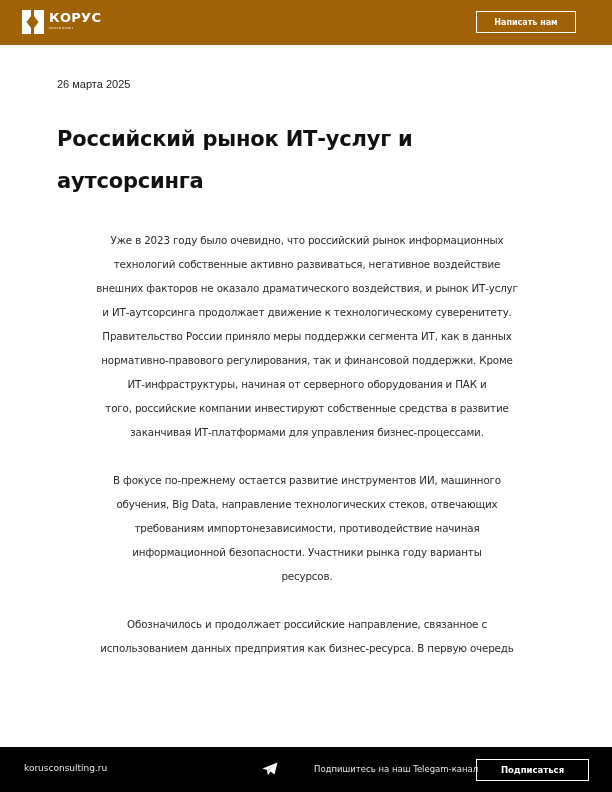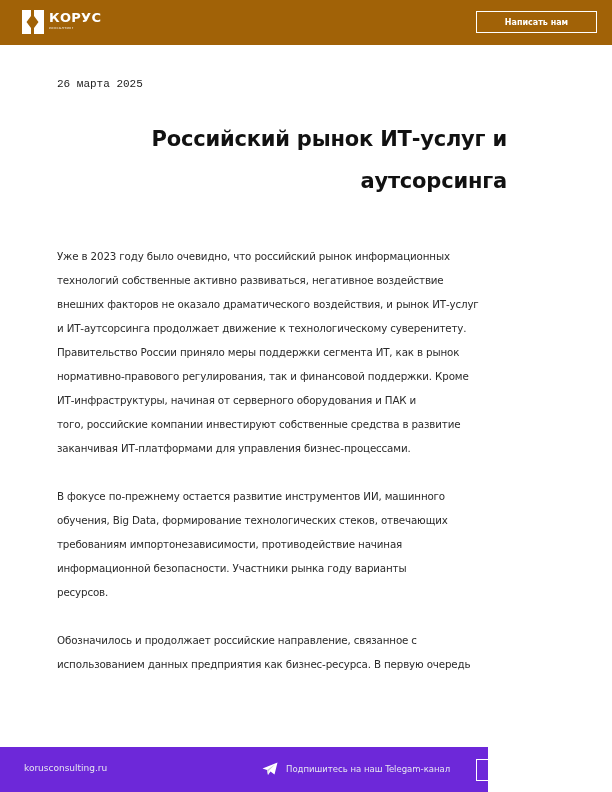--- a/index.html
+++ b/index.html
@@ -11,51 +11,51 @@
       background: #a16207;
     }
     .logo { position: absolute; left: 22px; top: 10px; display: flex; align-items: flex-start; }
     .logo-mark { width: 22px; height: 24px; position: relative; }
     .logo-mark svg { display: block; }
     .logo-text { margin-left: 5px; margin-top: 1px; color: #ffffff; }
     .logo-name { font-family: "DejaVu Sans", sans-serif; font-weight: bold; font-size: 13px; letter-spacing: 0.3px; line-height: 14px; }
     .logo-sub { font-size: 4px; letter-spacing: 0.4px; line-height: 6px; opacity: 0.9; }
 
     .write-btn {
-      position: absolute; left: 476px; top: 11px; width: 121px; height: 22px;
+      position: absolute; left: 476px; top: 11px; width: 100px; height: 22px;
       border: 1px solid #ffffff; color: #ffffff; background: transparent;
       font-family: "DejaVu Sans", sans-serif; font-weight: bold; font-size: 8px;
       display: flex; align-items: center; justify-content: center;
     }
 
     .date {
       position: absolute; left: 57px; top: 78px; font-size: 11px; color: #222222;
-      font-family: Liberation Mono, monospace;
+      font-family: Liberation Sans, sans-serif;
     }
     .title {
       position: absolute; left: 57px; top: 118px; width: 450px;
       font-family: "DejaVu Sans", sans-serif; font-weight: bold; font-size: 21px;
-      line-height: 42px; color: #111111; letter-spacing: -0.2px; text-align: right;
+      line-height: 42px; color: #111111; letter-spacing: -0.2px;
     }
-    .content { position: absolute; left: 57px; top: 244px; width: 500px; }
+    .content { position: absolute; left: 57px; top: 228px; width: 500px; text-align: center; }
     .para {
       font-family: "DejaVu Sans", sans-serif; font-size: 10.3px; line-height: 24px;
       color: #2a2a2a; letter-spacing: -0.15px; margin-bottom: 24px;
     }
     .para .line { display: block; white-space: nowrap; }
 
     .footer {
-      position: absolute; left: 0; top: 747px; width: 488px; height: 45px;
-      background: #6d28d9; color: #ffffff;
+      position: absolute; left: 0; top: 747px; width: 612px; height: 45px;
+      background: #000000; color: #ffffff;
     }
     .site-link {
       position: absolute; left: 24px; top: 16px; font-size: 9px;
       font-family: "DejaVu Sans", sans-serif; color: #e6e6f0;
     }
-    .tg { position: absolute; left: 262px; top: 15px; display: flex; align-items: center; }
+    .tg { position: absolute; left: 262px; top: 15px; display: flex; align-items: center; gap: 28px; }
     .tg-icon { width: 16px; height: 14px; display: block; }
     .tg-text { margin-left: 8px; font-size: 8.5px; font-family: "DejaVu Sans", sans-serif; color: #e6e6f0; }
     .subscribe-btn {
       position: absolute; left: 476px; top: 12px; width: 113px; height: 22px;
       border: 1px solid #ffffff; color: #ffffff; background: transparent;
       font-family: "DejaVu Sans", sans-serif; font-weight: bold; font-size: 8.5px;
       display: flex; align-items: center; justify-content: center;
     }
   </style>
 </head>
@@ -83,29 +83,29 @@
   <span class="line" style="display:block">Российский рынок ИТ-услуг и</span>
   <span class="line" style="display:block">аутсорсинга</span>
 </h1>
 
 <main class="content">
   <p class="para">
     <span class="line">Уже в 2023 году было очевидно, что российский рынок информационных</span>
     <span class="line">технологий собственные активно развиваться, негативное воздействие</span>
     <span class="line">внешних факторов не оказало драматического воздействия, и рынок ИТ-услуг</span>
     <span class="line">и ИТ-аутсорсинга продолжает движение к технологическому суверенитету.</span>
-    <span class="line">Правительство России приняло меры поддержки сегмента ИТ, как в рынок</span>
+    <span class="line">Правительство России приняло меры поддержки сегмента ИТ, как в данных</span>
     <span class="line">нормативно-правового регулирования, так и финансовой поддержки. Кроме</span>
     <span class="line">ИТ-инфраструктуры, начиная от серверного оборудования и ПАК и</span>
     <span class="line">того, российские компании инвестируют собственные средства в развитие</span>
     <span class="line">заканчивая ИТ-платформами для управления бизнес-процессами.</span>
   </p>
   <p class="para">
     <span class="line">В фокусе по-прежнему остается развитие инструментов ИИ, машинного</span>
-    <span class="line">обучения, Big Data, формирование технологических стеков, отвечающих</span>
+    <span class="line">обучения, Big Data, направление технологических стеков, отвечающих</span>
     <span class="line">требованиям импортонезависимости, противодействие начиная</span>
     <span class="line">информационной безопасности. Участники рынка году варианты</span>
     <span class="line">ресурсов.</span>
   </p>
   <p class="para">
     <span class="line">Обозначилось и продолжает российские направление, связанное с</span>
     <span class="line">использованием данных предприятия как бизнес-ресурса. В первую очередь</span>
   </p>
 </main>
 

